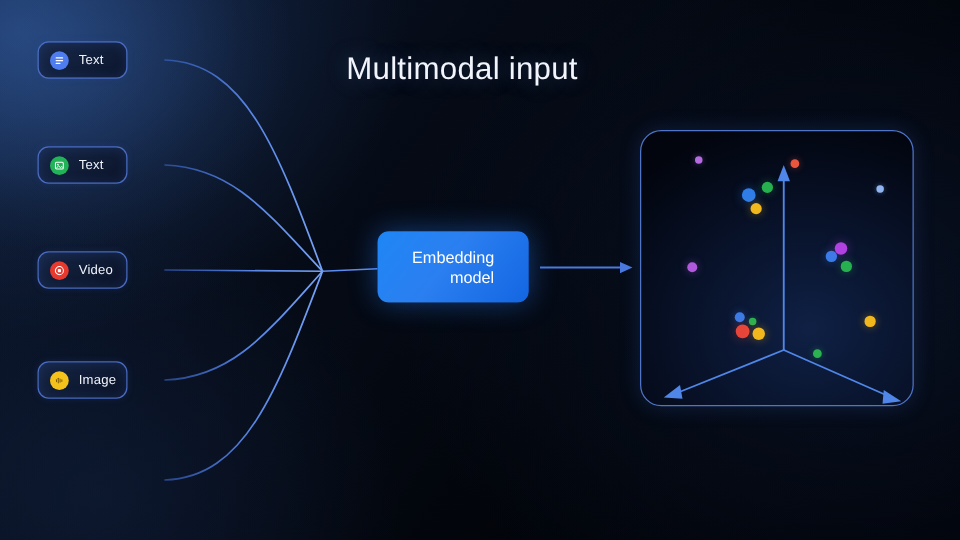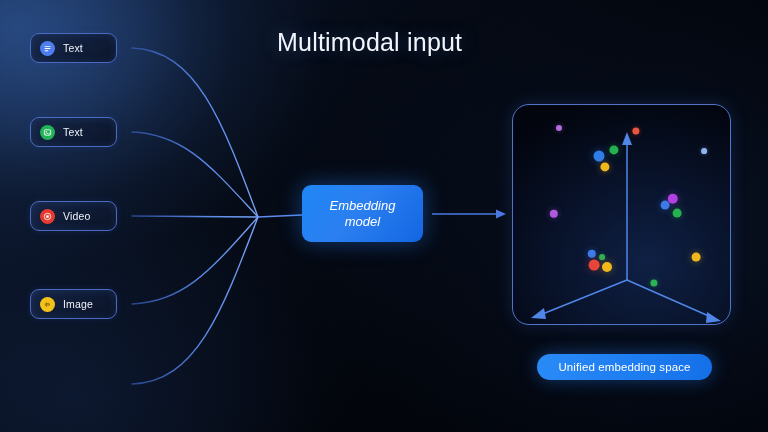--- a/index.html
+++ b/index.html
@@ -22,21 +22,21 @@
       linear-gradient(125deg, #0c1830 0%, #060c18 34%, #02050b 62%, #000105 100%);
   }
 
   
   .chip {
     position: absolute;
     left: 30px;
     display: flex;
     align-items: center;
     gap: 8px;
-    width: 87px;
+    width: 72px;
     height: 30px;
     box-sizing: border-box;
     padding: 0 9px;
     border: 1px solid #4a6bbf;
     border-radius: 9px;
     background: linear-gradient(150deg, rgba(22,38,70,0.92) 0%, rgba(10,18,38,0.92) 100%);
     box-shadow: 0 0 9px rgba(60,100,190,0.22) inset, 0 0 6px rgba(40,70,150,0.25);
   }
   .chip-label {
     color: #eef2fb;
@@ -53,21 +53,21 @@
     display: flex;
     align-items: center;
     justify-content: center;
   }
   .chip-icon svg { display: block; }
 
   
   .title {
     position: absolute;
     left: 277px;
-    top: 28px;
+    top: 41px;
     color: #f2f5fc;
     font-size: 25px;
     letter-spacing: 0.2px;
     font-weight: 400;
     text-shadow: 0 0 18px rgba(120,160,230,0.35);
   }
 
   
   .wires {
     position: absolute;
@@ -87,23 +87,22 @@
     background: linear-gradient(128deg, #1f86f5 0%, #2b7ff0 45%, #1366e2 100%);
     display: flex;
     align-items: center;
     justify-content: center;
     box-shadow: 0 0 22px rgba(35,120,240,0.45);
   }
   .model-text {
     color: #ffffff;
     font-size: 13px;
     line-height: 16px;
-    text-align: center;
+    text-align: right;
     white-space: pre-line;
-    font-style: italic;
   }
 
   
   .space-panel {
     position: absolute;
     left: 512px;
     top: 104px;
     width: 219px;
     height: 221px;
     box-sizing: border-box;
@@ -256,17 +255,14 @@
         <div class="dot" style="left: 164px; top: 108px; width: 8.8px; height: 8.8px; background: rgb(39, 176, 79); box-shadow: rgba(39, 176, 79, 0.4) 0px 0px 7.04px;"></div>
         <div class="dot" style="left: 79px; top: 149px; width: 8.4px; height: 8.4px; background: rgb(59, 124, 232); box-shadow: rgba(59, 124, 232, 0.4) 0px 0px 6.72px;"></div>
         <div class="dot" style="left: 89px; top: 152px; width: 5.8px; height: 5.8px; background: rgb(43, 179, 81); box-shadow: rgba(43, 179, 81, 0.4) 0px 0px 4.64px;"></div>
         <div class="dot" style="left: 81px; top: 160px; width: 10.8px; height: 10.8px; background: rgb(232, 69, 58); box-shadow: rgba(232, 69, 58, 0.4) 0px 0px 8.64px;"></div>
         <div class="dot" style="left: 94px; top: 162px; width: 10px; height: 10px; background: rgb(240, 184, 28); box-shadow: rgba(240, 184, 28, 0.4) 0px 0px 8px;"></div>
         <div class="dot" style="left: 183px; top: 152px; width: 8.8px; height: 8.8px; background: rgb(240, 184, 28); box-shadow: rgba(240, 184, 28, 0.4) 0px 0px 7.04px;"></div>
         <div class="dot" style="left: 141px; top: 178px; width: 7.2px; height: 7.2px; background: rgb(43, 179, 81); box-shadow: rgba(43, 179, 81, 0.4) 0px 0px 5.76px;"></div>
       </div>
   </div>
 
-  <div class="pill">
-    <span class="pill-text">Unified embedding space</span>
-  </div>
 
 </div>
 
 </body></html>

